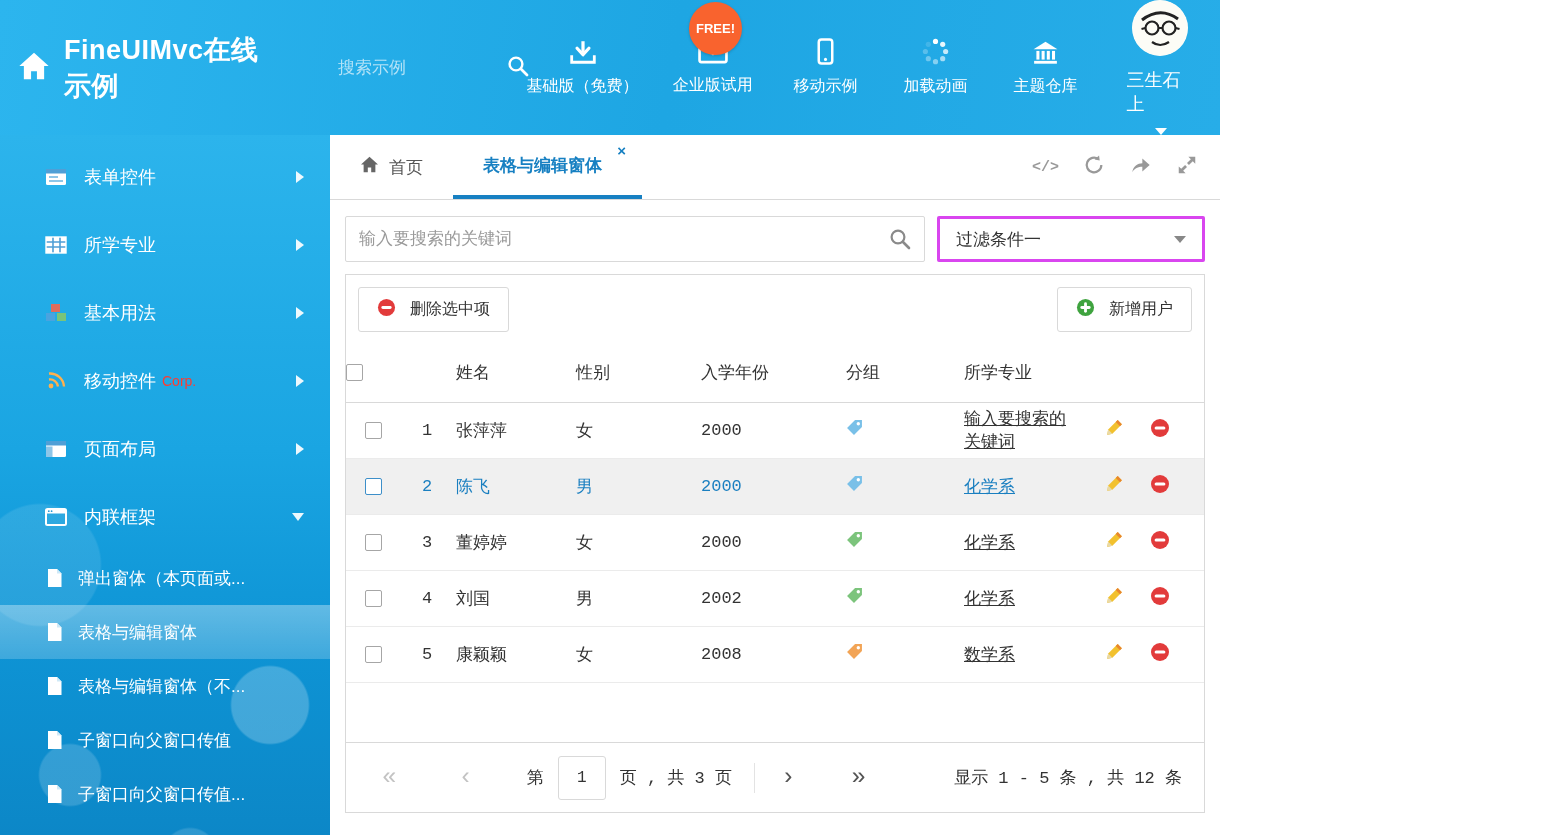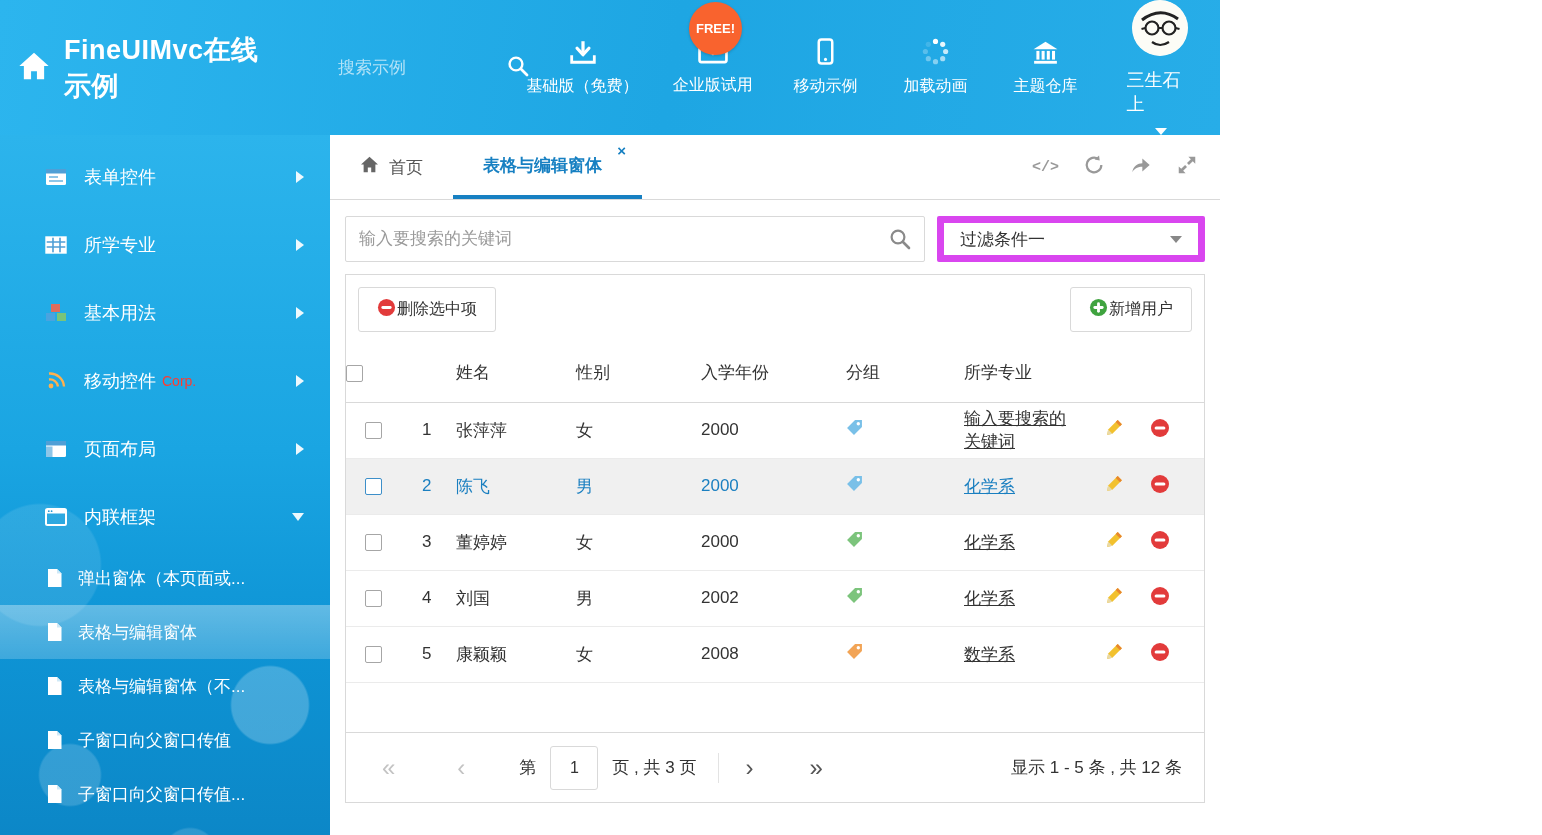--- a/index.html
+++ b/index.html
@@ -58,36 +58,36 @@
   
   .main { flex:1; display:flex; flex-direction:column; min-width:0; background:#fff; }
   .tabbar { flex:0 0 65px; display:flex; align-items:stretch; border-bottom:1px solid #d9d9d9; position:relative; }
   .tab { display:flex; align-items:center; gap:10px; padding:5px 30px; font-size:17px; color:#555; cursor:pointer; }
   .tab.active { color:#1780c2; border-bottom:4px solid #1780c2; position:relative; padding-right:40px; }
   .tab-close { position:absolute; top:8px; right:16px; font-size:15px; font-weight:bold; color:#1780c2; cursor:pointer; line-height:1; }
   .tab-tools { position:absolute; right:22px; top:0; height:64px; display:flex; align-items:center; gap:24px; color:#999; }
   .ttool { cursor:pointer; display:flex; align-items:center; }
   .code-glyph { font-family:"Liberation Mono","DejaVu Sans Mono",monospace; font-size:15px; font-weight:bold; color:#999; }
 
-  .content { flex:1; padding:16px 15px 32px 15px; display:flex; flex-direction:column; min-height:0; }
+  .content { flex:1; padding:16px 15px 22px 15px; display:flex; flex-direction:column; min-height:0;font-family:Liberation Mono, monospace; }
   .filter-row { display:flex; gap:12px; flex:0 0 46px; }
   .kw-wrap { position:relative; width:580px; }
   .kw-wrap input { width:100%; height:46px; border:1px solid #d9d9d9; border-radius:2px; padding:0 44px 0 13px;
                    font-size:17px; color:#333; outline:none; font-family:inherit; }
   .kw-wrap input::placeholder { color:#9a9a9a; }
   .kw-search-icon { position:absolute; right:13px; top:11px; cursor:pointer; }
-  .dropdown { flex:1; height:46px; border:7px solid #d946ef; border-radius:2px; display:flex; align-items:center;
+  .dropdown { flex:1; height:46px; border:3px solid #d946ef; border-radius:2px; display:flex; align-items:center;
               padding:0 16px; font-size:17px; color:#333; cursor:pointer; }
   .dropdown .dsp { flex:1; }
   .caret-g { width:0; height:0; border-left:6px solid transparent; border-right:6px solid transparent;
              border-top:7px solid #888; }
 
   .panel { flex:1; margin-top:12px; border:1px solid #d9d9d9; display:flex; flex-direction:column; min-height:0; }
   .ptoolbar { flex:0 0 69px; display:flex; align-items:center; justify-content:space-between; padding:0 12px; }
-  .btn { height:45px; display:inline-flex; align-items:center; gap:1px; padding:0 18px; border:1px solid #d9d9d9;
+  .btn { height:45px; display:inline-flex; align-items:center; gap:14px; padding:0 18px; border:1px solid #d9d9d9;
          border-radius:3px; background:#fff; font-size:16px; color:#333; cursor:pointer; font-family:inherit; }
 
   table.grid { width:100%; border-collapse:collapse; font-size:17px; }
   table.grid th { height:58px; border-bottom:1px solid #d9d9d9; font-weight:normal; text-align:left; color:#333; }
   table.grid td { height:55px; border-bottom:1px solid #ebebeb; }
   tr.selected td { background:#f0f0f0; color:#1a7fc0; }
   .cell-center { text-align:center; }
   .num-cell { padding-left:21px; }
   .checkbox { display:inline-block; width:17px; height:17px; border:1px solid #a6a6a6; border-radius:2px;
               background:#fff; cursor:pointer; vertical-align:middle; }

